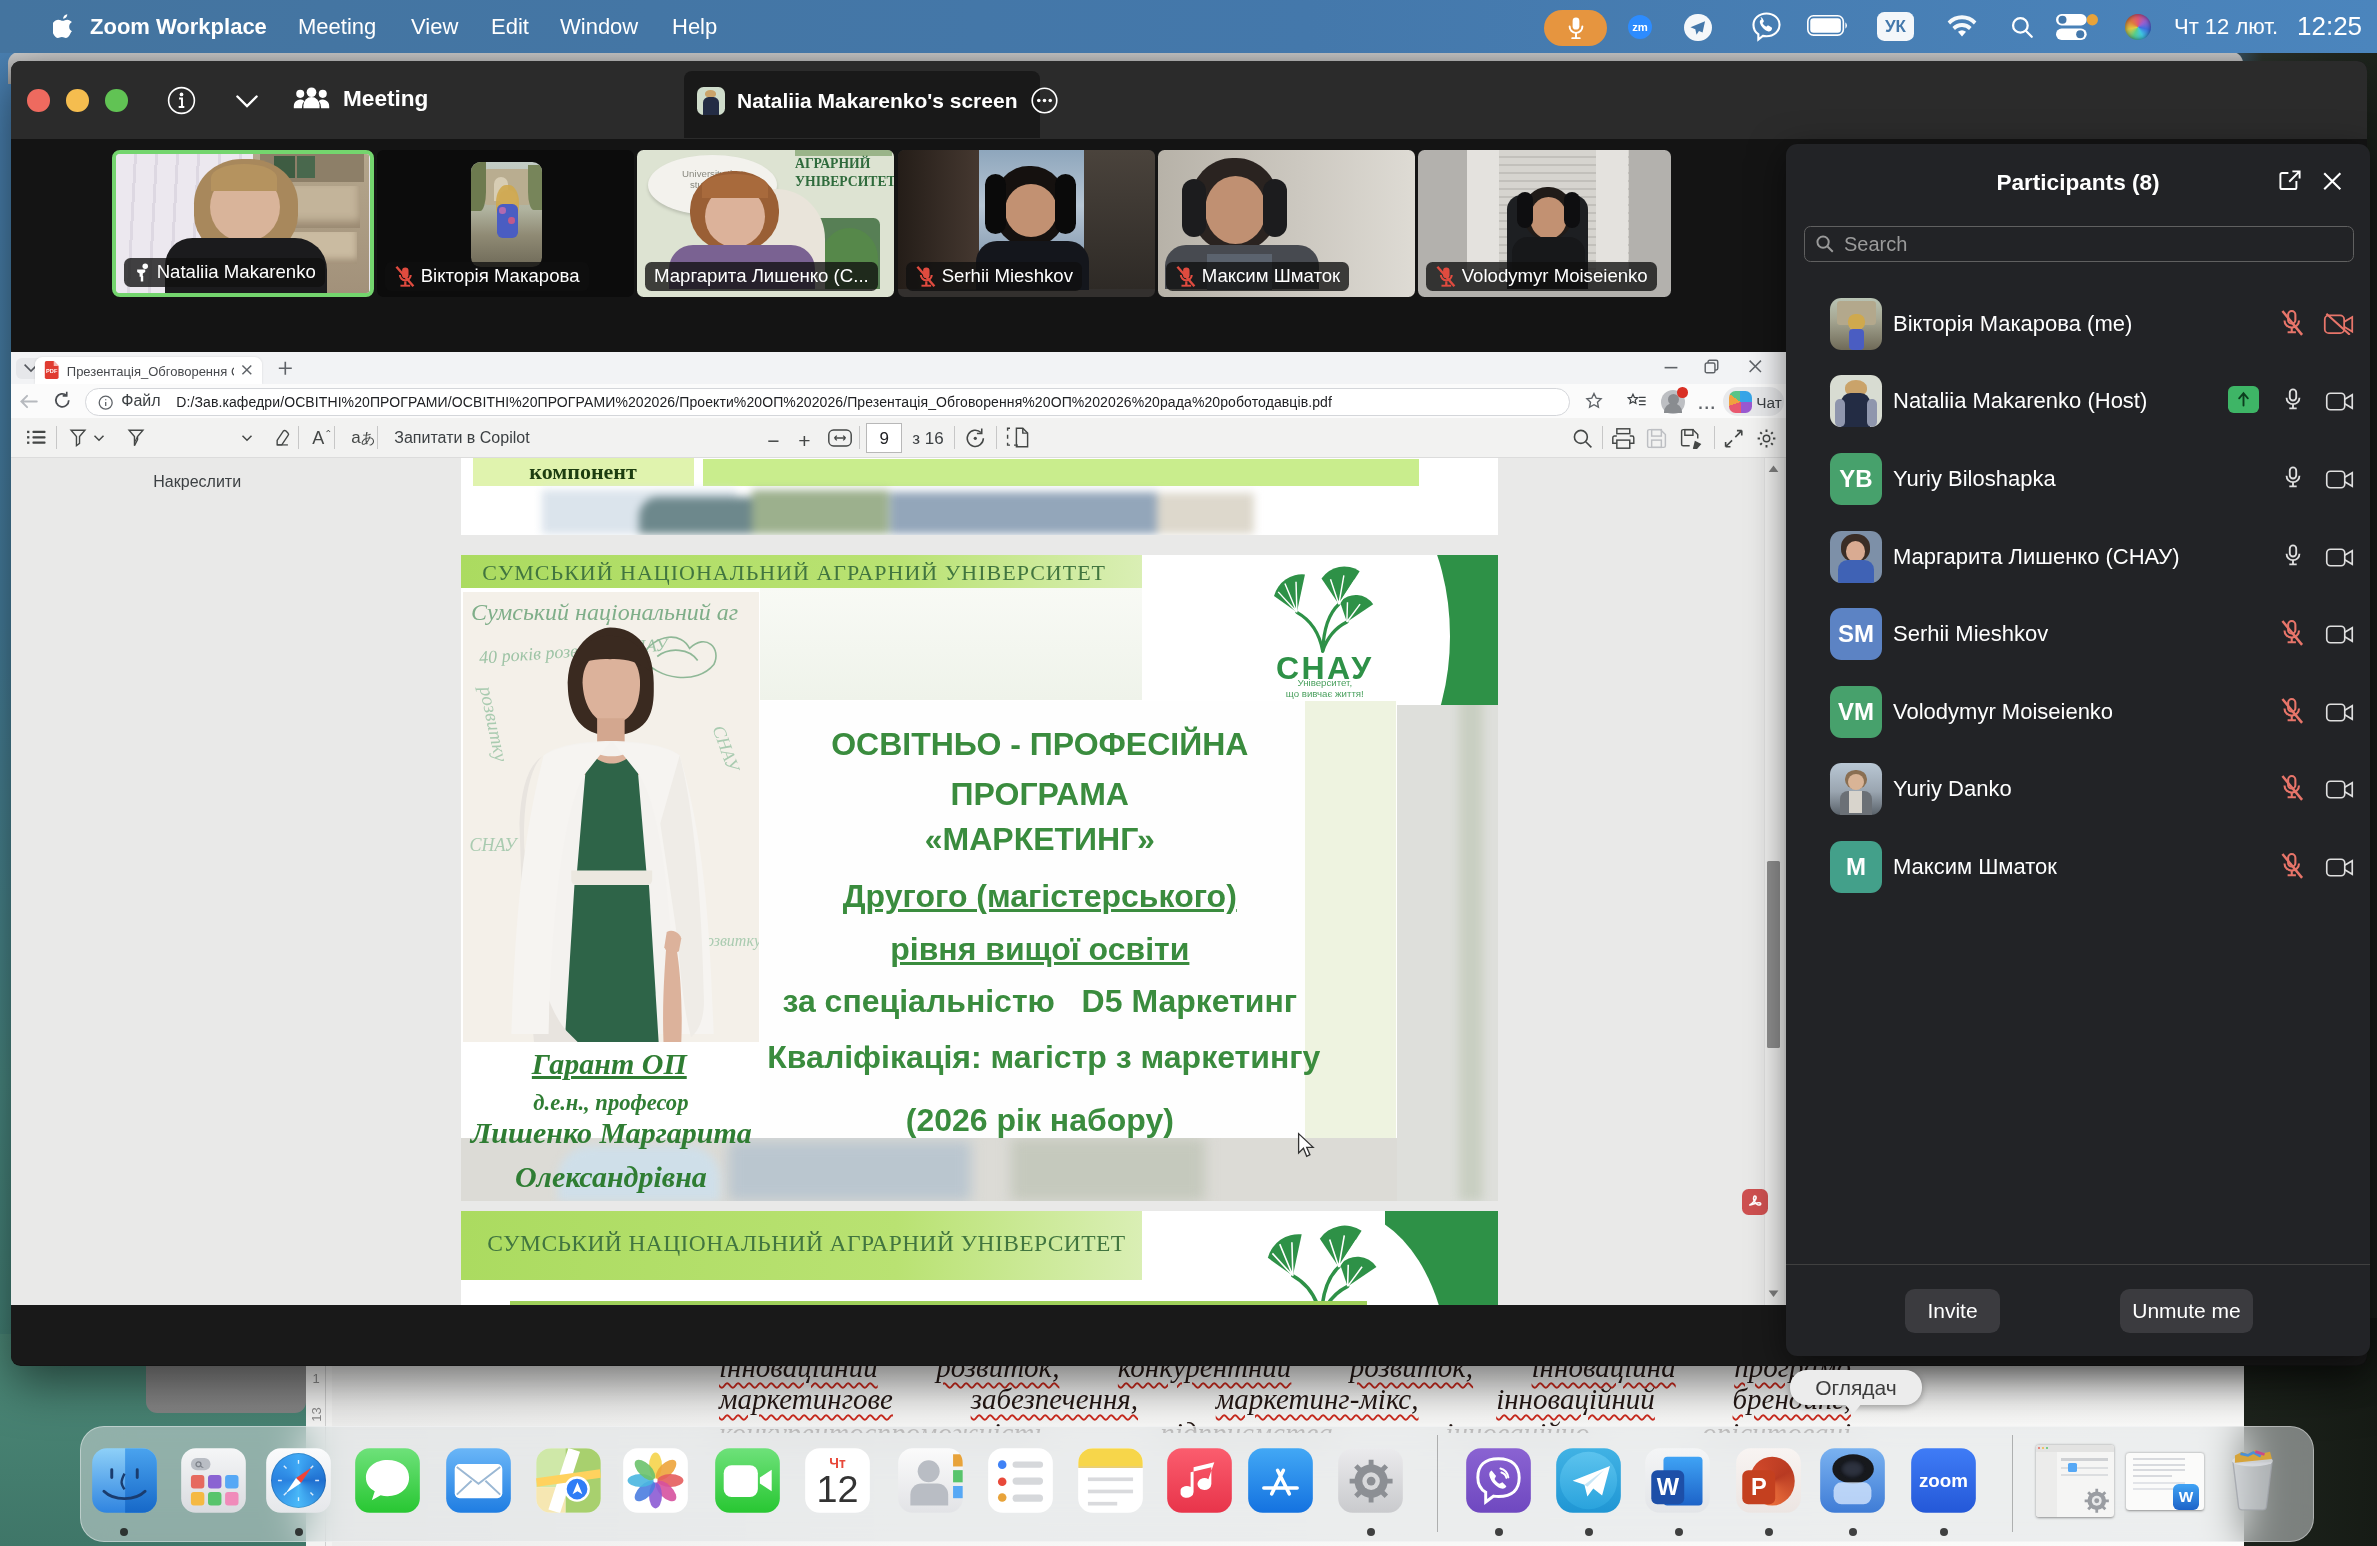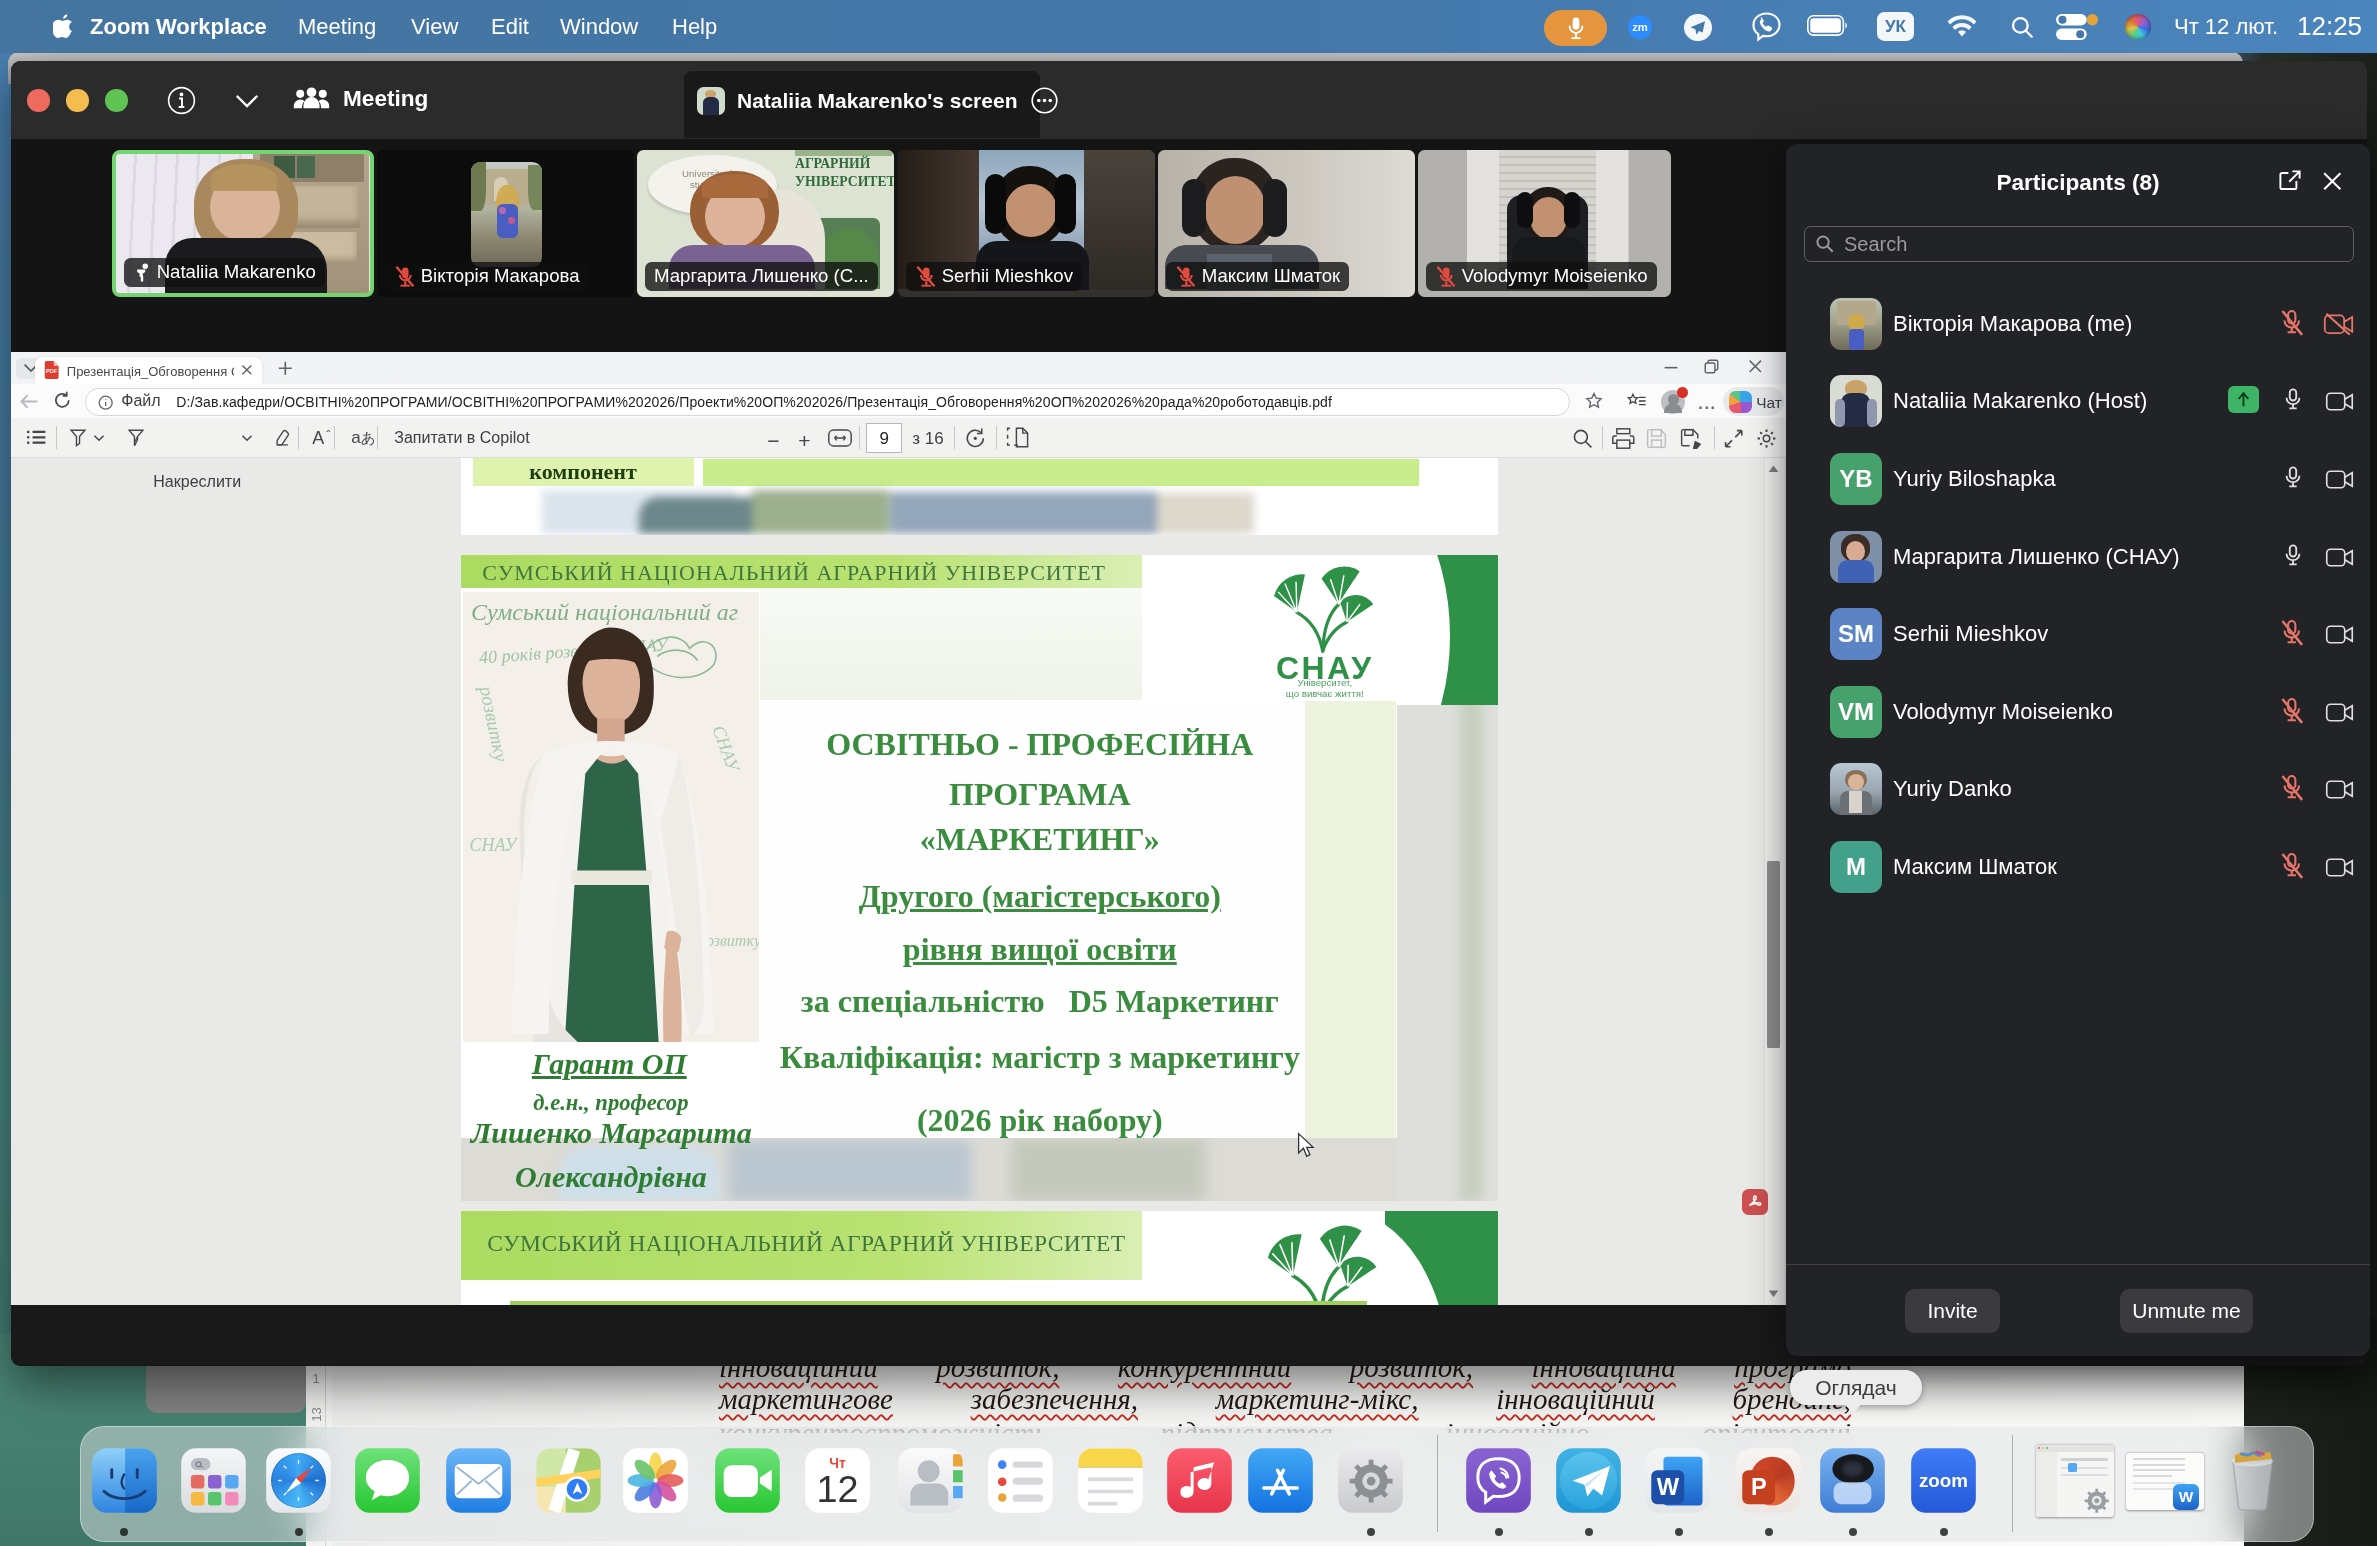--- a/index.html
+++ b/index.html
@@ -32,21 +32,21 @@
   
   .tile { position:absolute; z-index:2; top:150px; height:147px; width:256px; border-radius:6.5px; overflow:hidden; background:#222; }
   .vlabel { position:absolute; left:8px; bottom:6.5px; background:rgba(16,16,16,.78); border-radius:6.5px;
     color:#fff; font-size:18.6px; padding:3.2px 9px; display:flex; align-items:center; gap:5.7px; white-space:nowrap; }
   
   #browser { z-index:2; left:11.3px; top:352px; width:1779px; height:953px; background:#e9e9e8; }
   #btabbar { position:absolute; left:0; top:0; width:1779px; height:32px; background:#f2f3f5; }
   #baddr { position:absolute; left:0; top:32px; width:1779px; height:35px; background:#fbfbfb; }
   #btools { position:absolute; left:0; top:66px; width:1779px; height:40px; background:#f2f2f1; border-bottom:0.8px solid #dcdcdc; }
   .pdfpage { position:absolute; left:450px; width:1037px; background:#fff; }
-  .pline { position:absolute; left:306px; width:545px; text-align:center; font-family:Liberation Serif, serif;
+  .pline { position:absolute; left:306px; width:545px; text-align:center; font-family:Liberation Sans, sans-serif;
     font-weight:bold; font-size:32px; color:#3a8c3e; white-space:nowrap; }
   .wline { position:absolute; font-family:"Liberation Serif",serif; font-style:italic; font-size:29px; color:#241714;
     display:flex; justify-content:space-between; white-space:nowrap; }
   .wred { text-decoration:underline; text-decoration-style:wavy; text-decoration-color:#cc2a1e; text-decoration-thickness:1.6px; text-underline-offset:4.9px; }
   
   #panel { z-index:3; left:1786px; top:144px; width:584px; height:1212px; background:#222326; border-radius:11.3px;
     box-shadow:0 9.7px 36px rgba(0,0,0,.5); }
   .prow { position:absolute; left:0; width:584px; height:78px; }
   .pav { position:absolute; left:44px; top:13px; width:52px; height:52px; border-radius:11.3px; overflow:hidden;
     display:flex; align-items:center; justify-content:center; color:#fff; font-size:24px; font-weight:bold; }

